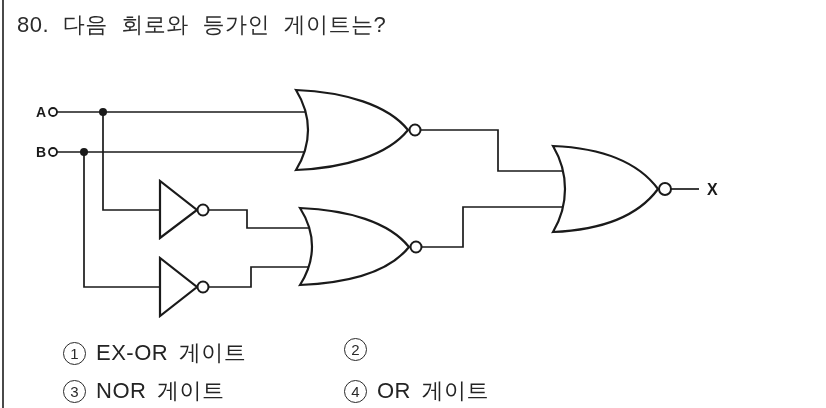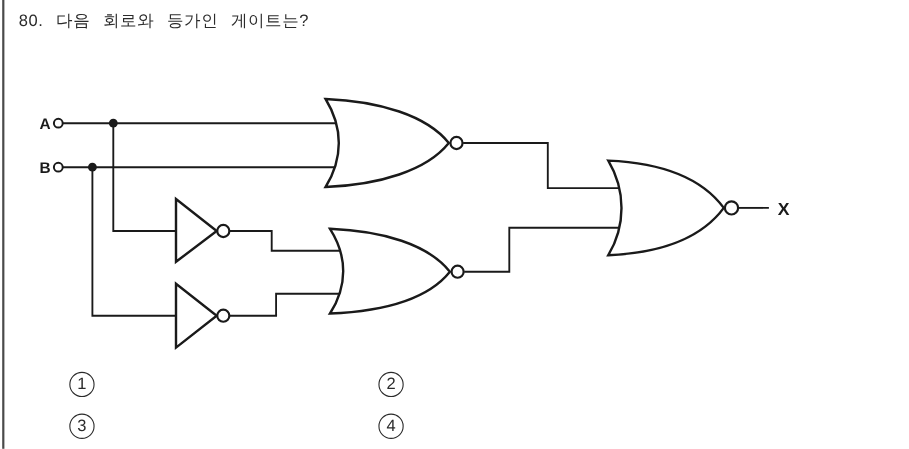--- a/index.html
+++ b/index.html
@@ -7,21 +7,21 @@
     width:826px;height:408px;position:relative;overflow:hidden;
     background:#ffffff;
     font-family:"Liberation Sans","DejaVu Sans",sans-serif;
   }
   .left-rule{
     position:absolute;left:2px;top:0;width:2px;height:408px;
     background:#4a4a4a;
   }
   .title{
     position:absolute;left:17px;top:10px;
-    font-size:15px;color:#2b2b2b;letter-spacing:0.5px;word-spacing:7px;
+    font-size:22px;color:#2b2b2b;letter-spacing:0.5px;word-spacing:7px;
     white-space:nowrap;
   }
   svg{position:absolute;left:0;top:0;}
   .wire{stroke:#1a1a1a;stroke-width:1.7;fill:none;}
   .gate{stroke:#1a1a1a;stroke-width:2.2;fill:#ffffff;}
   .bubble{stroke:#1a1a1a;stroke-width:2;fill:#ffffff;}
   .terminal{stroke:#1a1a1a;stroke-width:1.8;fill:#ffffff;}
   .junction{fill:#1a1a1a;stroke:none;}
   .pin-label{font-family:"Liberation Sans","DejaVu Sans",sans-serif;
     font-size:14px;font-weight:bold;fill:#1a1a1a;}
@@ -92,22 +92,25 @@
   <circle class="junction" cx="103" cy="112" r="4"></circle>
   <circle class="junction" cx="84" cy="152" r="4"></circle>
 
   <text class="pin-label" x="36" y="117">A</text>
   <text class="pin-label" x="36" y="157">B</text>
   <text class="pin-label out-label" x="707" y="195">X</text>
 </svg>
 
 <div class="opt" id="opt1">
   <span class="num">1</span>
+  <span class="lbl">EX-OR 게이트</span>
 </div>
 <div class="opt" id="opt2">
   <span class="num">2</span>
 </div>
 <div class="opt" id="opt3">
   <span class="num">3</span>
+  <span class="lbl">NOR 게이트</span>
 </div>
 <div class="opt" id="opt4">
   <span class="num">4</span>
+  <span class="lbl">OR 게이트</span>
 </div>
 
 </body></html>

